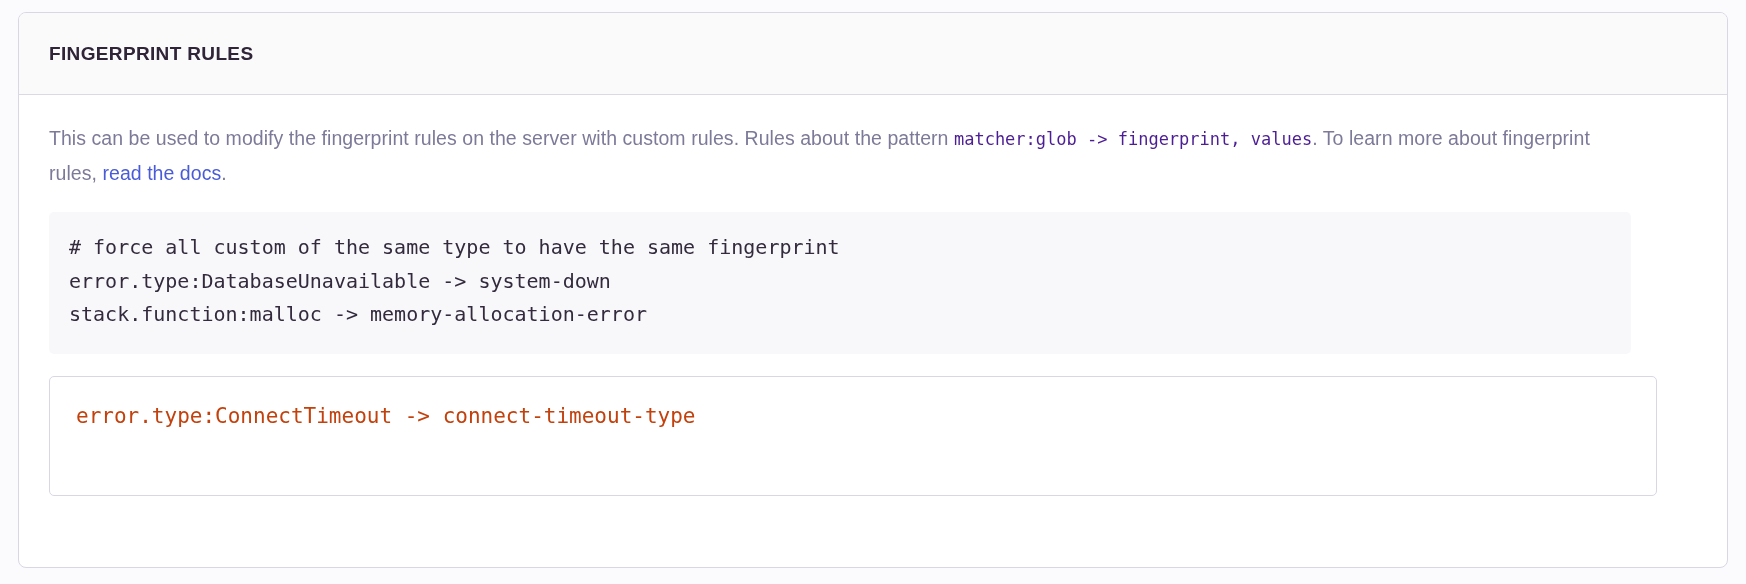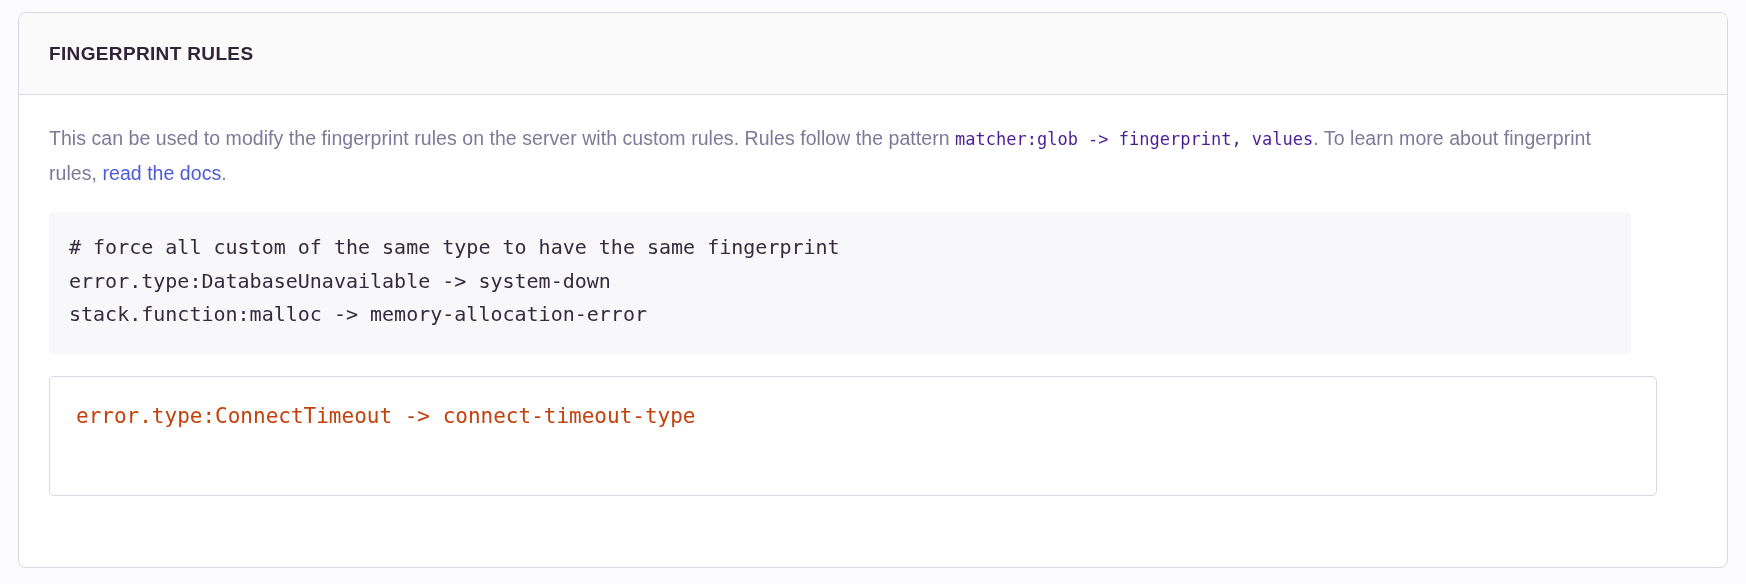--- a/index.html
+++ b/index.html
@@ -133,21 +133,21 @@
 
   <section class="panel">
 
     <header class="panel-header">
       <h2 class="panel-title">FINGERPRINT RULES</h2>
     </header>
 
     <div class="panel-body">
 
       <p class="description">
-        <span>This can be used to modify the fingerprint rules on the server with custom rules. Rules follow the pattern </span><span class="code-inline">matcher:glob -&gt; fingerprint, values</span><span>. To learn more about fingerprint rules, </span><a class="doc-link" href="#">read the docs</a><span>.</span>
+        <span>This can be used to modify the fingerprint rules on the server with custom rules. Rules about the pattern </span><span class="code-inline">matcher:glob -&gt; fingerprint, values</span><span>. To learn more about fingerprint rules, </span><a class="doc-link" href="#">read the docs</a><span>.</span>
       </p>
 
       <pre class="code-block"><span class="code-line"># force all custom of the same type to have the same fingerprint</span><span class="code-line">error.type:DatabaseUnavailable -&gt; system-down</span><span class="code-line">stack.function:malloc -&gt; memory-allocation-error</span></pre>
 
       <div class="rules-input-wrap">
         <textarea class="rules-input" spellcheck="false" placeholder="matcher:glob -&gt; fingerprint, values" style="">error.type:ConnectTimeout -&gt; connect-timeout-type</textarea>
       </div>
 
     </div>
   </section>

